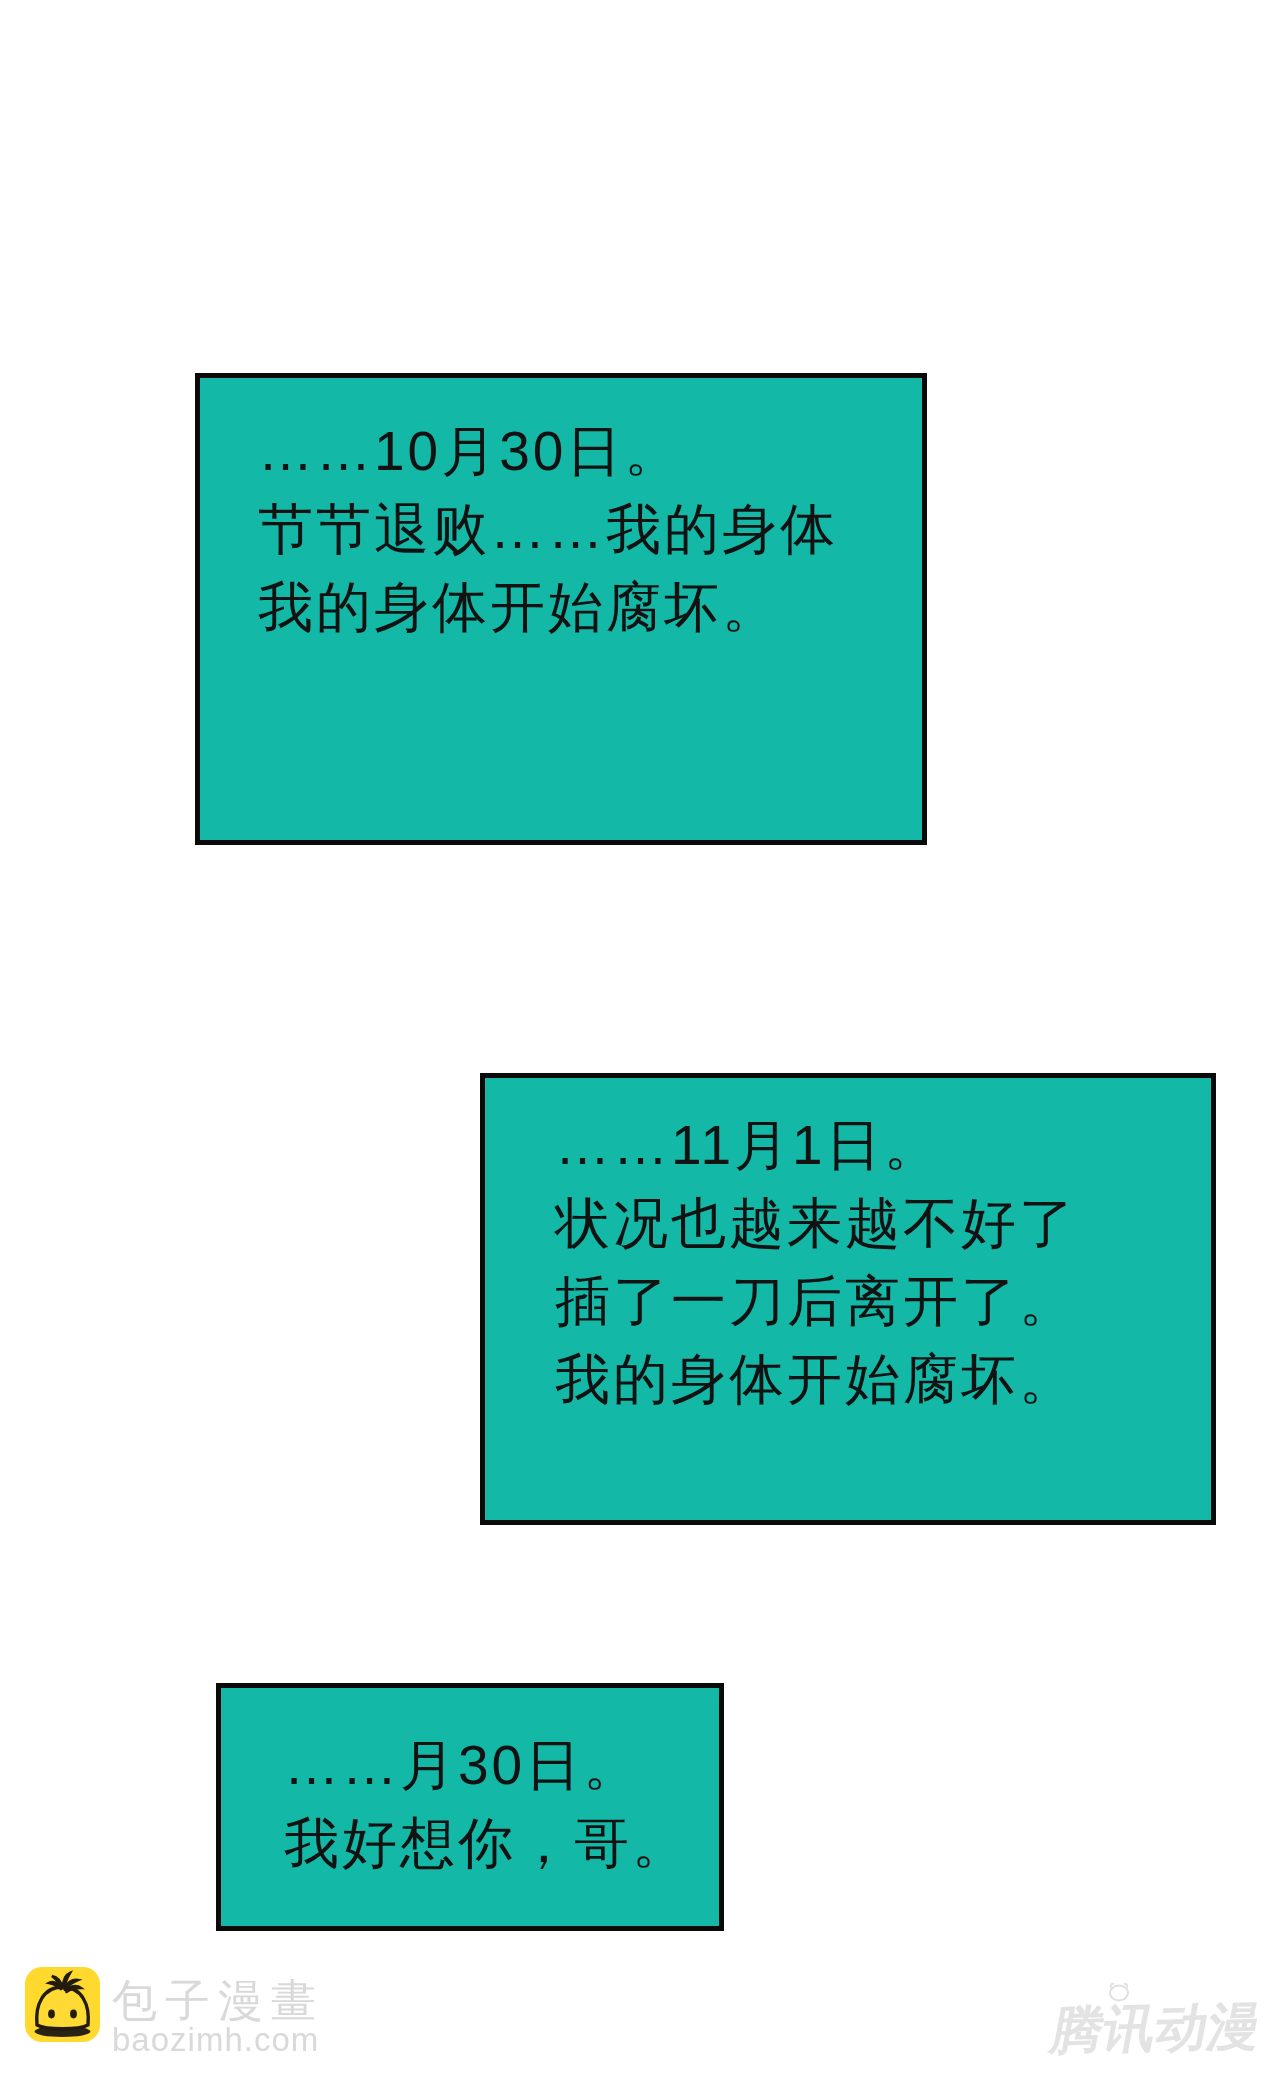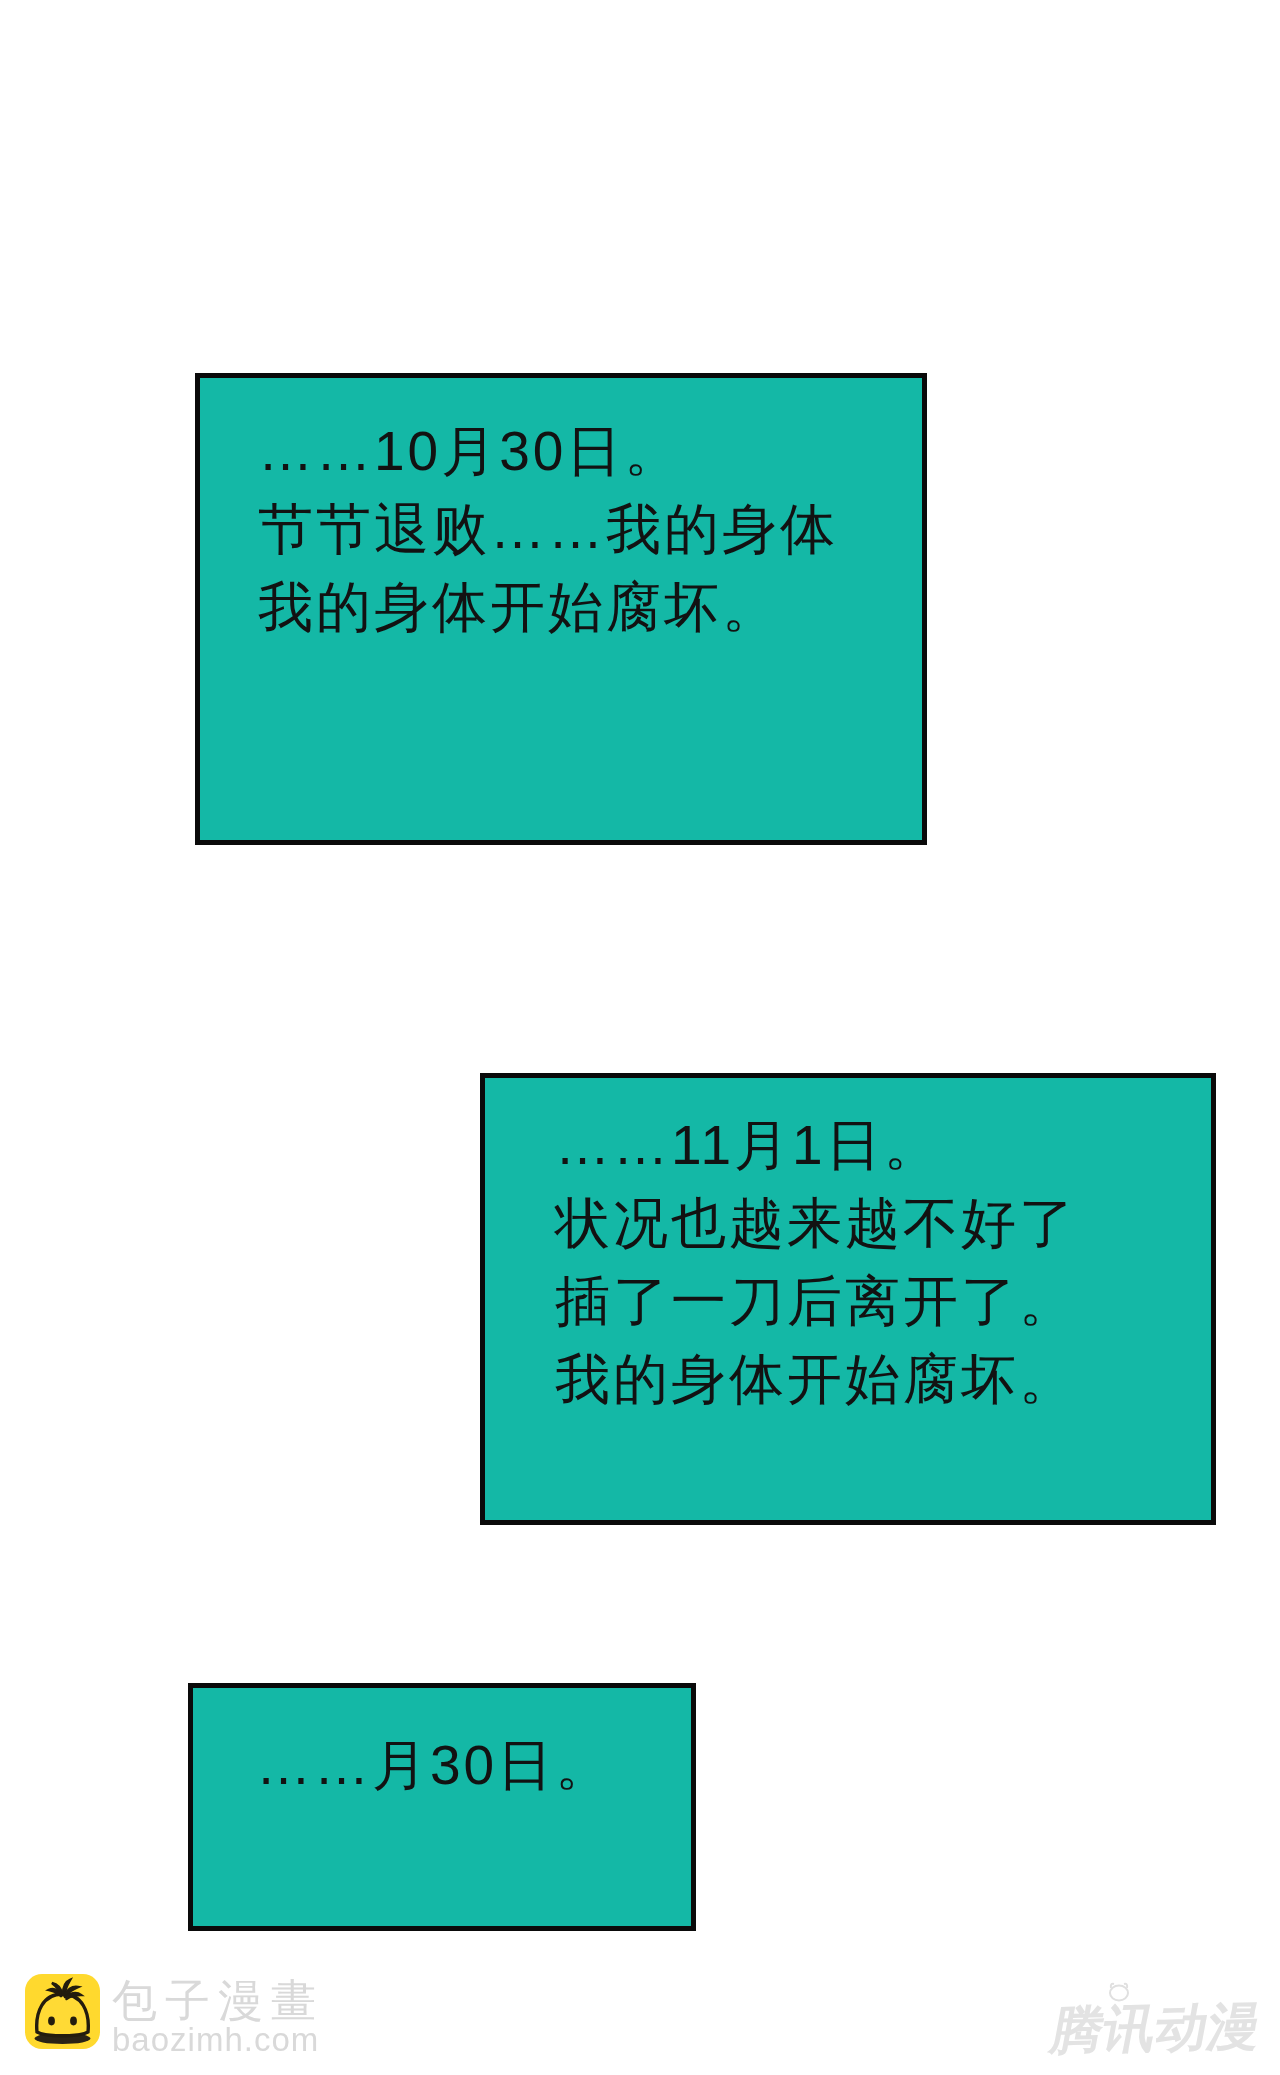--- a/index.html
+++ b/index.html
@@ -21,28 +21,28 @@
     background: #14b8a6;
     border: 5px solid #0a0a0a;
     color: #121212;
     font-size: 55px;
     line-height: 78px;
     letter-spacing: 3px;
     white-space: nowrap;
   }
   #panel-1 { left: 195px; top: 373px;  width: 732px; height: 472px; padding: 34px 0 0 58px; }
   #panel-2 { left: 480px; top: 1073px; width: 736px; height: 452px; padding: 28px 0 0 70px; }
-  #panel-3 { left: 188px; top: 1683px; width: 508px; height: 248px; padding: 38px 0 0 63px; }
+  #panel-3 { left: 216px; top: 1683px; width: 508px; height: 248px; padding: 38px 0 0 63px; }
 
   .baozi-logo {
     position: absolute;
     left: 25px;
     top: 1967px;
     display: flex;
-    align-items: center;
+    align-items: flex-start;
   }
   .baozi-icon-wrap {
     width: 75px;
     height: 75px;
     flex: 0 0 auto;
   }
   .baozi-text {
     margin-left: 12px;
     color: #d9d9d9;
   }
@@ -98,20 +98,21 @@
 
   <div class="panel" id="panel-2">
     <div>……11月1日。</div>
     <div>状况也越来越不好了</div>
     <div>插了一刀后离开了。</div>
     <div>我的身体开始腐坏。</div>
   </div>
 
   <div class="panel" id="panel-3">
     <div>……月30日。</div>
+    <div>我好想你，哥。</div>
   </div>
 
   <div class="baozi-logo">
     <span class="baozi-icon-wrap">
       <svg width="75" height="75" viewBox="0 0 75 75" xmlns="http://www.w3.org/2000/svg">
         <rect x="0" y="0" width="75" height="75" rx="17" fill="#FFD92E"></rect>
         <ellipse cx="37.5" cy="64.5" rx="28" ry="5.5" fill="#2A2315"></ellipse>
         <path d="M12,58 C10,38 18,20 37.5,20 C57,20 65,38 63,58 C54,63 21,63 12,58 Z" fill="#FFDA35" stroke="#231C0E" stroke-width="3.4" stroke-linecap="round"></path>
         <path d="M37,21 C33,16 28,14 24,16 C29,17 33,19 36,22" fill="none" stroke="#231C0E" stroke-width="2.6" stroke-linecap="round"></path>
         <path d="M37.5,21 C36,14 32,10 27,9 C32,13 35,17 36.5,21" fill="none" stroke="#231C0E" stroke-width="2.6" stroke-linecap="round"></path>

